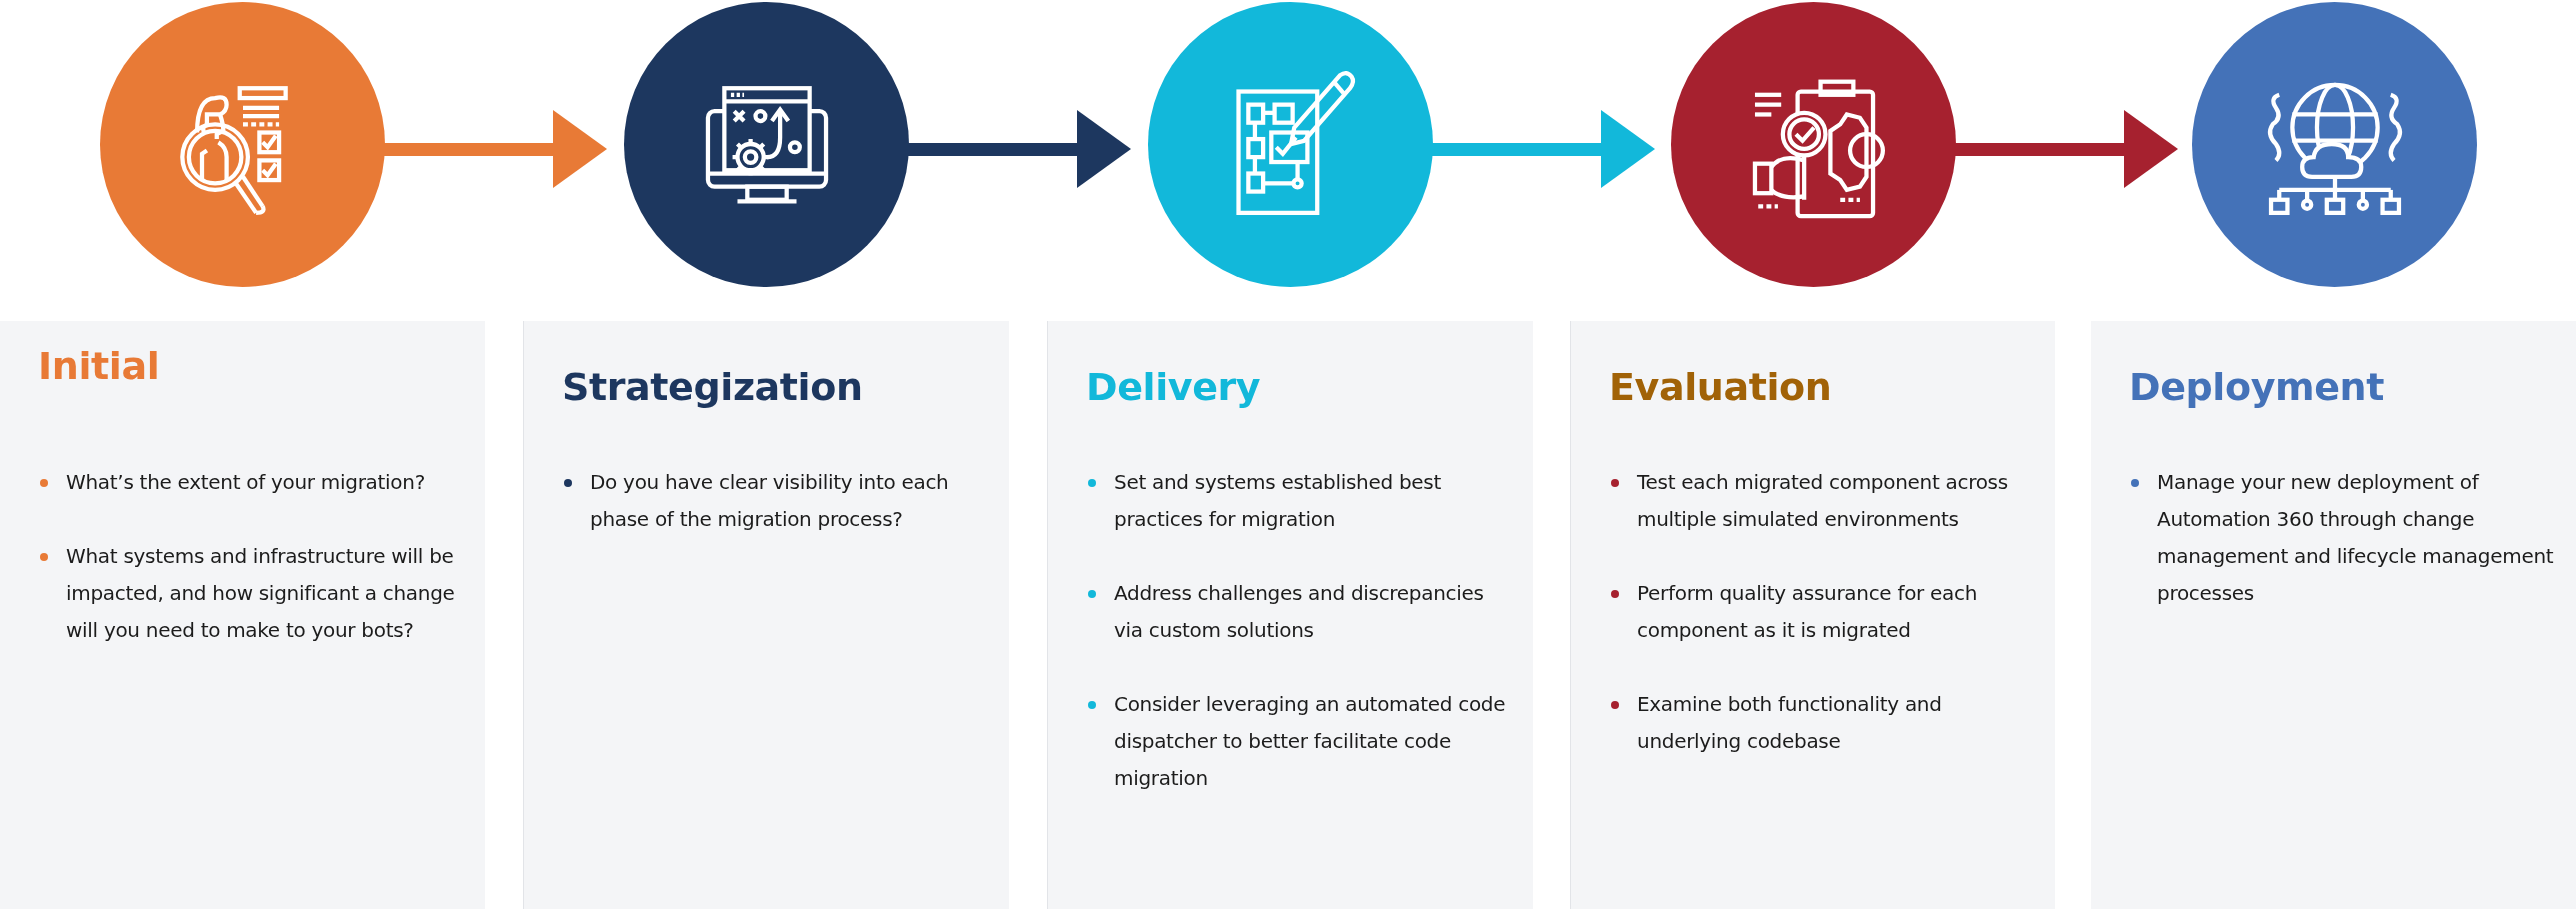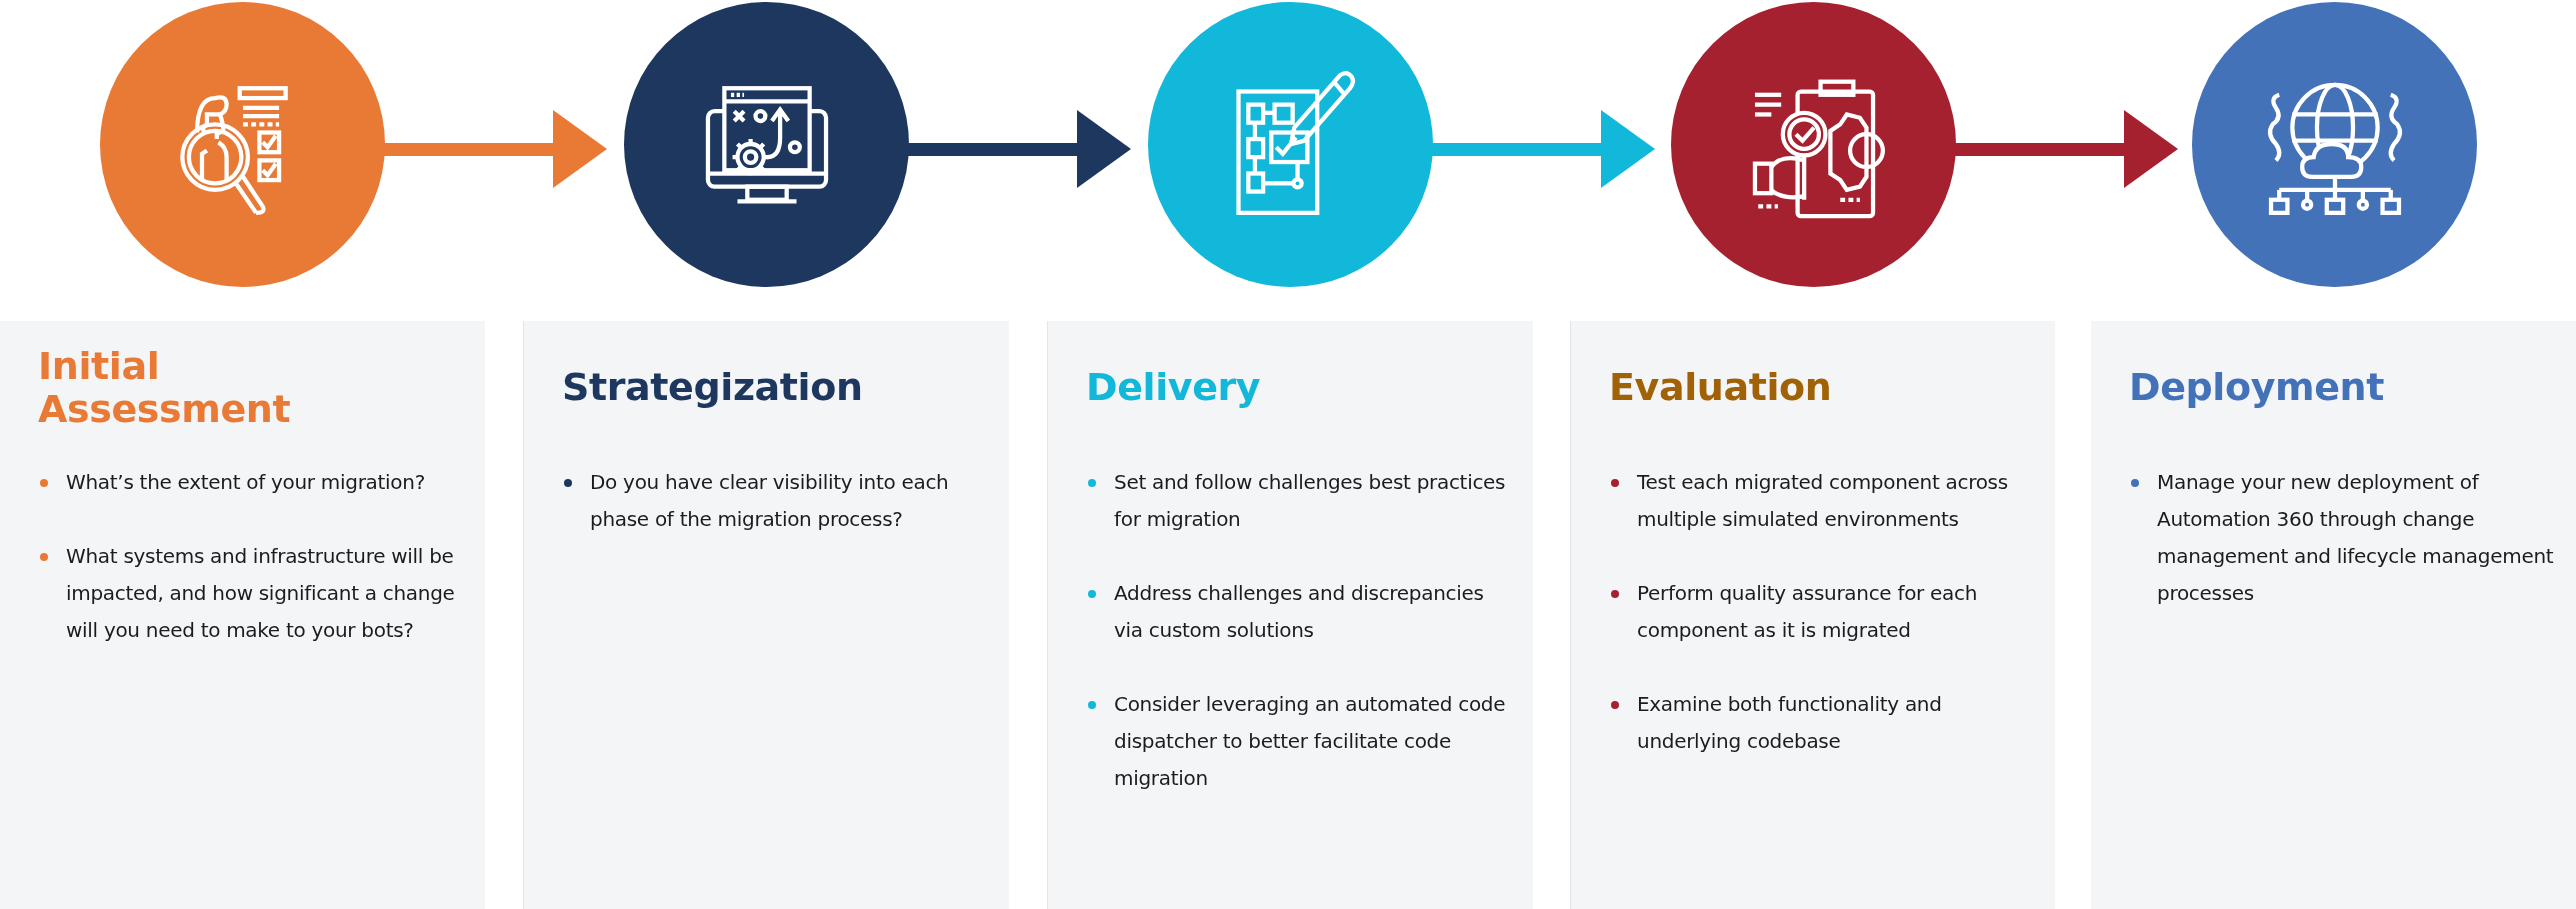--- a/index.html
+++ b/index.html
@@ -162,39 +162,38 @@
       <circle cx="33" cy="87" r="2.5"></circle>
     <rect x="45" y="84" width="10" height="8"></rect>
       <circle cx="67" cy="87" r="2.5"></circle>
     <rect x="79" y="84" width="10" height="8"></rect>
   </svg>
 </div>
 
 <section class="panel" style="left:0;width:485px;">
   <h2 class="double" style="color:#E87A36;">
     <span>Initial</span><br>
-    <span>Assessment</span>
   </h2>
   <ul>
     <li><span class="dot" style="background:#E87A36;"></span><span>What’s the extent of your migration?</span></li>
     <li><span class="dot" style="background:#E87A36;"></span><span>What systems and infrastructure will be impacted, and how significant a change will you need to make to your bots?</span></li>
   </ul>
 </section>
 
 <section class="panel bordered" style="left:523px;width:486px;">
   <h2 class="single" style="color:#1D375F;text-align:right;">Strategization</h2>
   <ul>
     <li><span class="dot" style="background:#1D375F;"></span><span>Do you have clear visibility into each phase of the migration process?</span></li>
   </ul>
 </section>
 
 <section class="panel bordered" style="left:1047px;width:486px;">
   <h2 class="single" style="color:#12B8DA;">Delivery</h2>
   <ul>
-    <li><span class="dot" style="background:#12B8DA;"></span><span>Set and follow challenges best practices for migration</span></li>
+    <li><span class="dot" style="background:#12B8DA;"></span><span>Set and systems established best practices for migration</span></li>
     <li><span class="dot" style="background:#12B8DA;"></span><span>Address challenges and discrepancies via custom solutions</span></li>
     <li><span class="dot" style="background:#12B8DA;"></span><span>Consider leveraging an automated code dispatcher to better facilitate code migration</span></li>
   </ul>
 </section>
 
 <section class="panel bordered" style="left:1570px;width:485px;">
   <h2 class="single" style="color:#a16207;">Evaluation</h2>
   <ul>
     <li><span class="dot" style="background:#A6212F;"></span><span>Test each migrated component across multiple simulated environments</span></li>
     <li><span class="dot" style="background:#A6212F;"></span><span>Perform quality assurance for each component as it is migrated</span></li>

